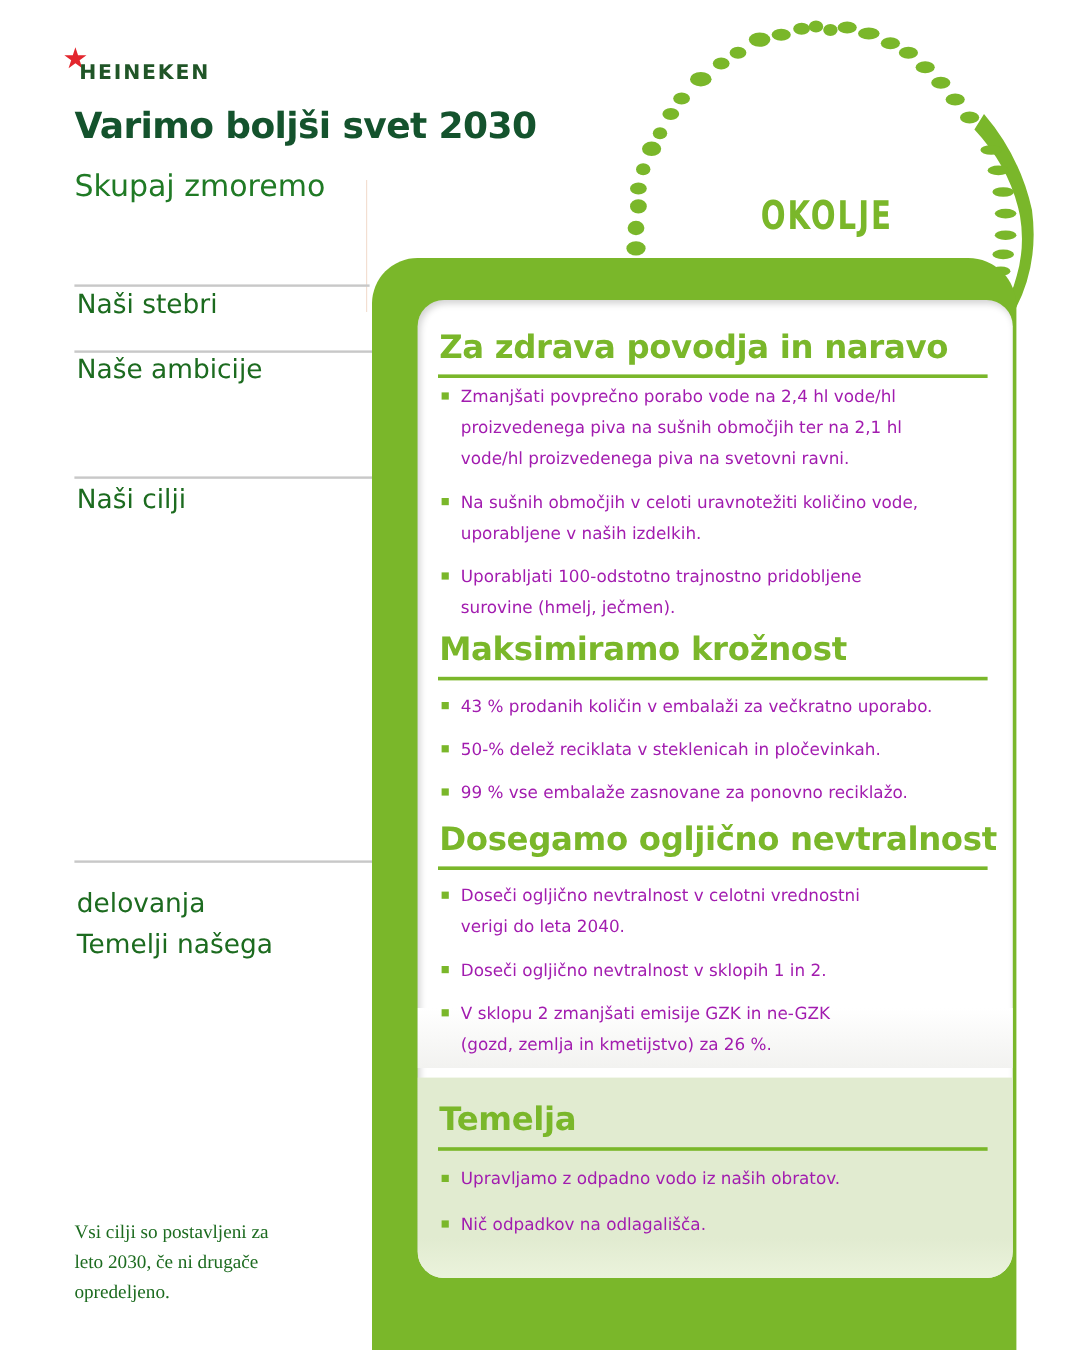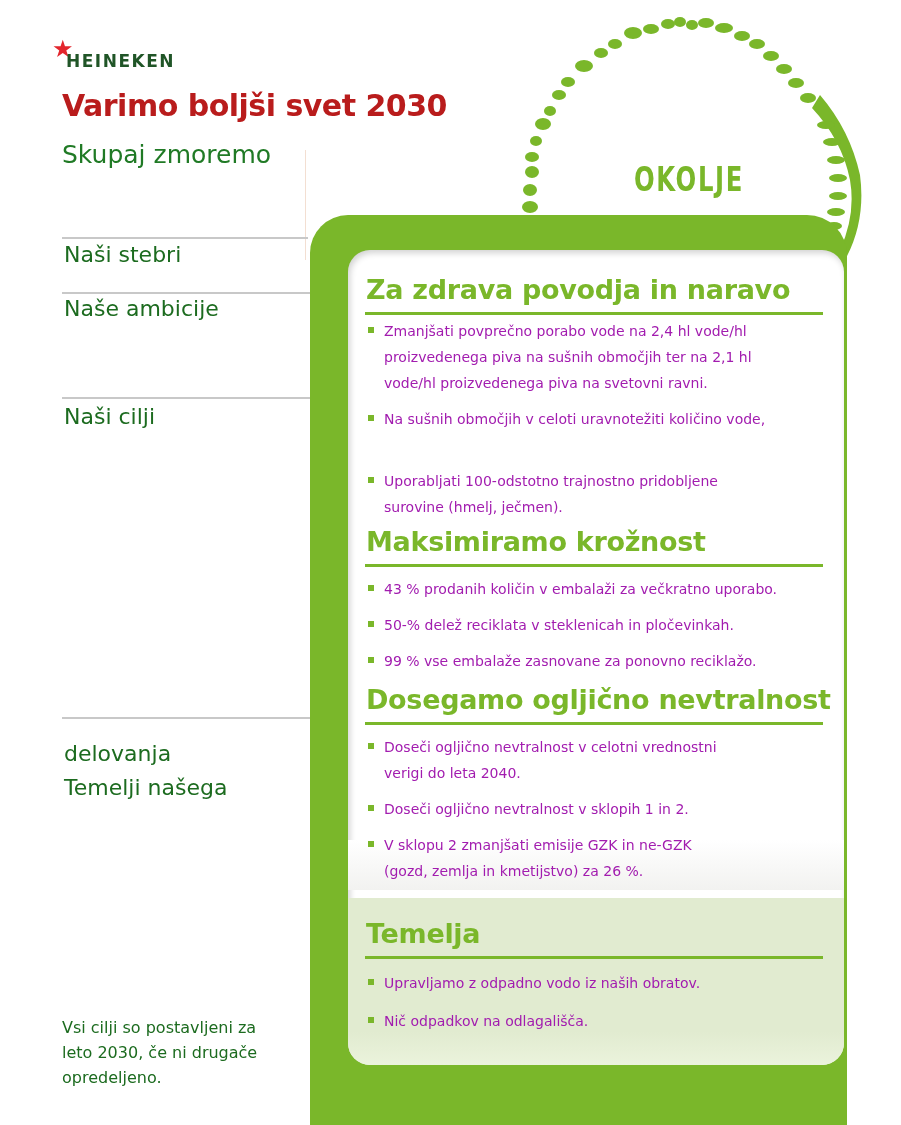--- a/index.html
+++ b/index.html
@@ -3,26 +3,26 @@
 <meta charset="utf-8">
 <style>
   html, body { margin:0; padding:0; }
   body { width:901px; height:1125px; background:#ffffff; position:relative; overflow:hidden;
          font-family:"DejaVu Sans", "Liberation Sans", sans-serif; }
   .abs { position:absolute; }
   .logo { left:52px; top:38px; height:40px; }
   .logo-star { position:absolute; left:0; top:0; color:#e3262d; font-size:24px; line-height:22px; }
   .logo-text { position:absolute; left:14px; top:13px; color:#205527; font-weight:bold; font-size:17px;
                letter-spacing:1.5px; font-family:"DejaVu Sans", sans-serif; }
-  .title { left:62px; top:88px; color:#b91c1c; font-weight:bold; font-size:30px; letter-spacing:-0.5px; }
+  .title { left:62px; top:88px; color:#14532d; font-weight:bold; font-size:30px; letter-spacing:-0.5px; }
   .subtitle { left:62px; top:140px; color:#207a25; font-size:25px; }
   .side-label { left:64px; color:#1c6b1f; font-size:22px; line-height:34px; }
   .hr { height:2px; background:#c8c8c8; }
   .vline { width:1px; background:#f3dfd2; }
-  .note { left:62px; top:1015px; width:240px; color:#1c6b1f; font-size:16px; line-height:25px; }
+  .note { left:62px; top:1015px; width:240px; color:#1c6b1f; font-size:16px; line-height:25px;font-family:Liberation Serif, serif; }
 
   .arc { left:490px; top:0px; width:411px; height:300px; }
   .okolje { left:634px; top:160px; color:#7ab72a; font-weight:bold; font-size:33px; letter-spacing:2px;
             font-family:"DejaVu Sans Condensed","DejaVu Sans", sans-serif; transform:scaleX(0.82); transform-origin:left top; }
 
   .panel { left:310px; top:215px; width:537px; height:910px; background:#7ab72a;
            border-top-left-radius:38px; border-top-right-radius:40px; }
   .card { left:331px; top:250px; width:496px; height:815px; background:#ffffff;
           border-radius:22px; overflow:hidden; box-shadow: 2px 3px 6px rgba(0,0,0,0.18) inset; margin-left: 17px; }
   .card-inner { position:relative; width:100%; height:100%; }
@@ -119,20 +119,21 @@
     <div class="sec-rule" style="top:62px;"></div>
     <div class="item" style="top:68px;">
       <span class="bullet"></span>
       <div>Zmanjšati povprečno porabo vode na 2,4 hl vode/hl</div>
       <div>proizvedenega piva na sušnih območjih ter na 2,1 hl</div>
       <div>vode/hl proizvedenega piva na svetovni ravni.</div>
     </div>
     <div class="item" style="top:156px;">
       <span class="bullet"></span>
       <div>Na sušnih območjih v celoti uravnotežiti količino vode,</div>
+      <div>uporabljene v naših izdelkih.</div>
     </div>
     <div class="item" style="top:218px;">
       <span class="bullet"></span>
       <div>Uporabljati 100-odstotno trajnostno pridobljene</div>
       <div>surovine (hmelj, ječmen).</div>
     </div>
 
     <div class="sec-title" style="top:276px;">Maksimiramo krožnost</div>
     <div class="sec-rule" style="top:314px;"></div>
     <div class="item" style="top:326px;">

